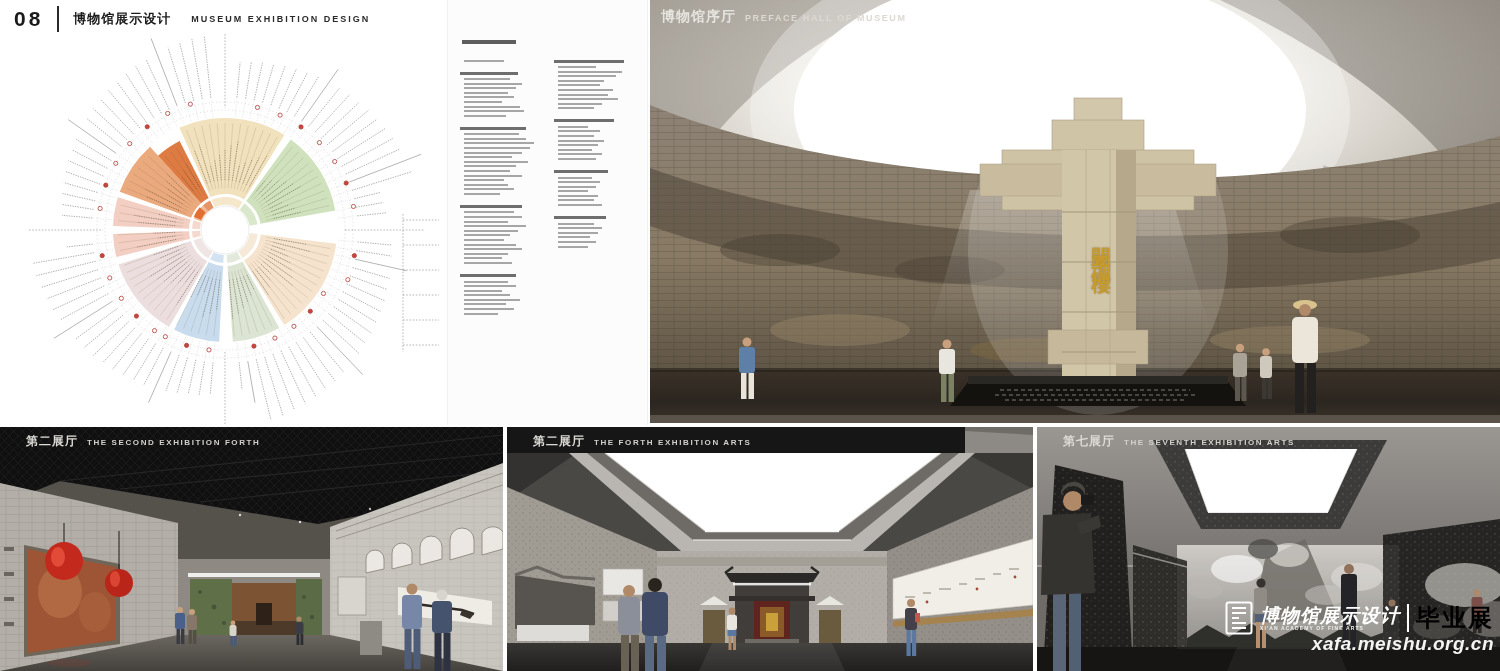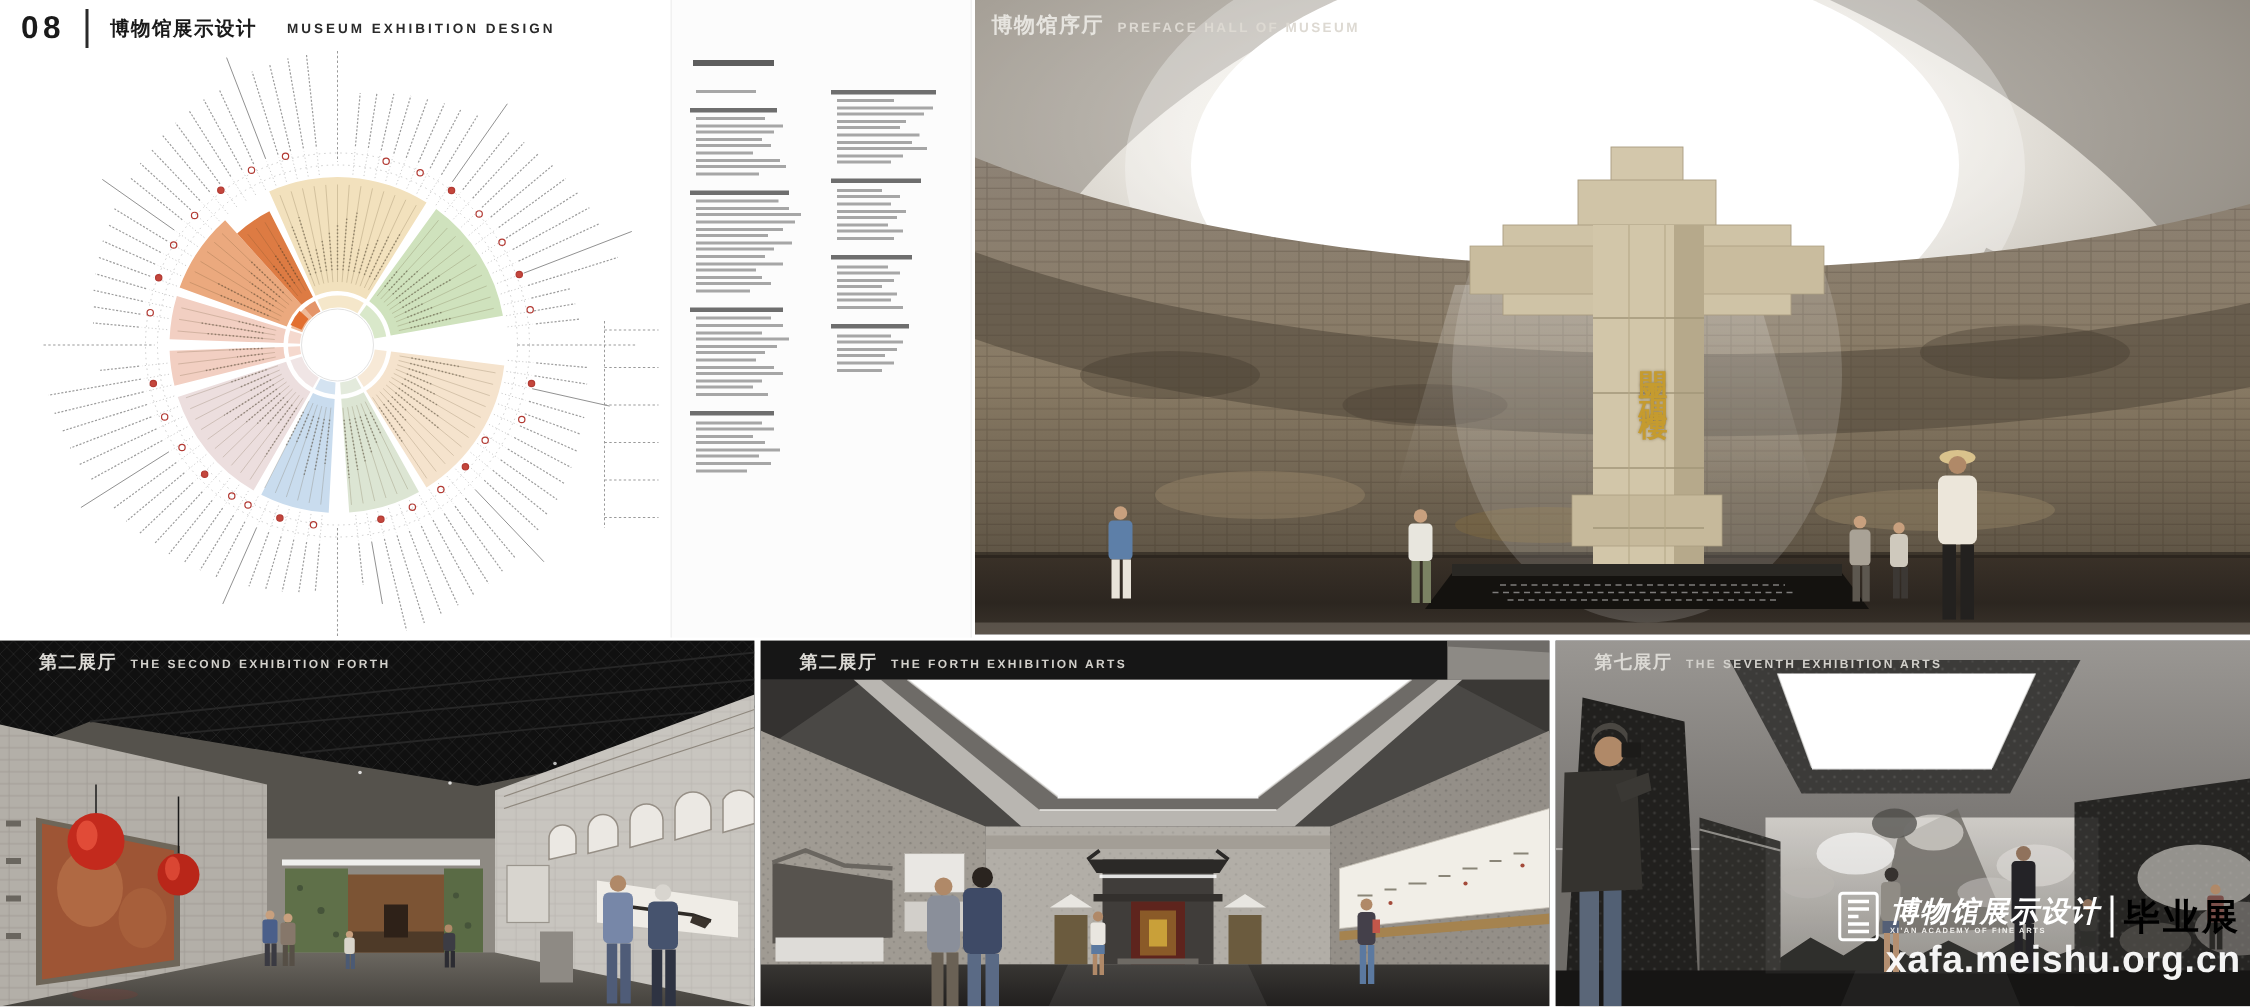--- a/index.html
+++ b/index.html
@@ -44,21 +44,21 @@
   .monument-text{position:absolute;left:438px;top:232px;writing-mode:vertical-rl;font-size:19px;font-weight:bold;color:#c59b2f;letter-spacing:9px;text-shadow:0 0 2px rgba(60,40,0,.4);}
 
   
   .wm{position:absolute;right:6px;bottom:16px;text-align:right;}
   .wm-row1{display:flex;align-items:center;gap:7px;justify-content:flex-end;}
   .wm-academy{display:flex;flex-direction:column;align-items:flex-start;line-height:1;}
   .wm-zh{font-family:"Liberation Serif",serif;font-style:italic;font-size:19px;font-weight:bold;color:#fff;letter-spacing:1px;}
   .wm-en{font-size:5px;font-weight:bold;color:#f0efec;letter-spacing:1.1px;margin-top:1px;}
   .wm-sep{width:2px;height:28px;background:#fff;}
   .wm-bye{font-size:24px;font-weight:bold;color:#000000;letter-spacing:2px;}
-  .wm-url{font-size:25px;font-weight:bold;color:rgba(255,255,255,.95);letter-spacing:.5px;margin-top:-2px;}
+  .wm-url{font-size:19px;font-weight:bold;color:rgba(255,255,255,.95);letter-spacing:.5px;margin-top:-2px;font-style:italic;}
 </style>
 </head>
 <body>
 
 <div id="board">
 
   <div class="hdr">
     <span class="hdr-num">08</span>
     <span class="hdr-div"></span>
     <span class="hdr-zh">博物馆展示设计</span>

